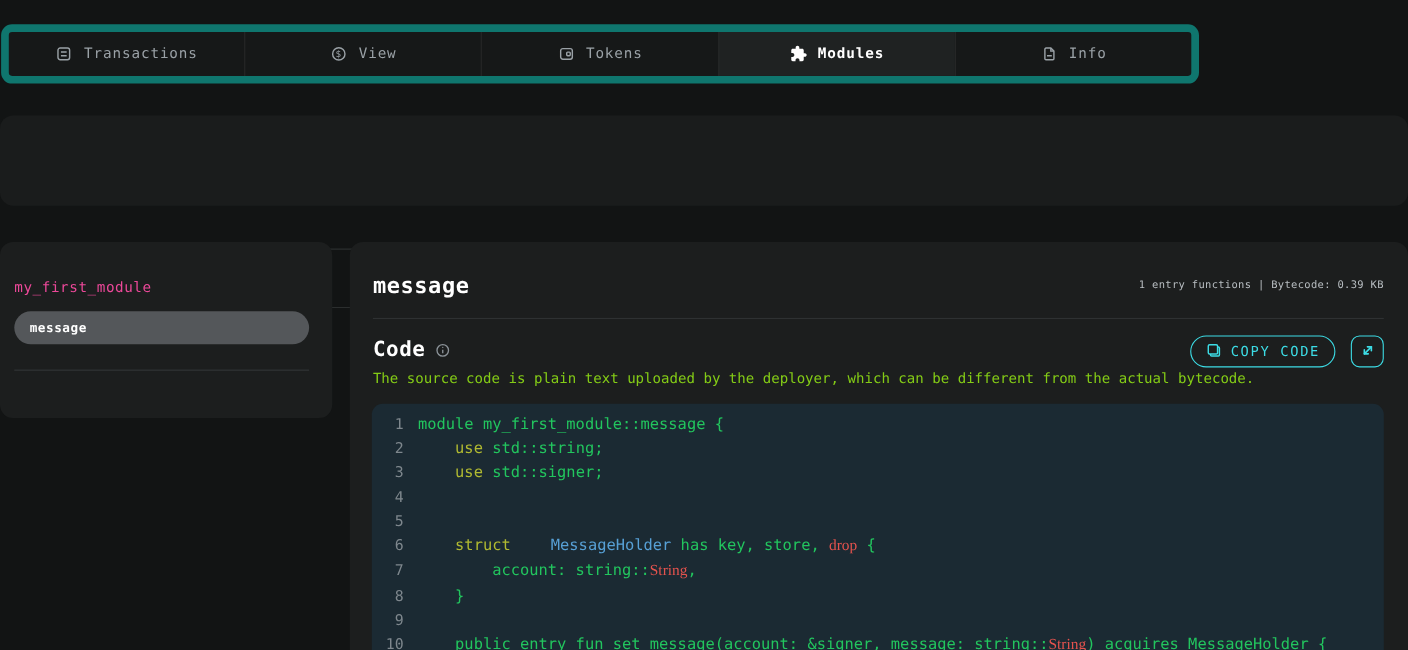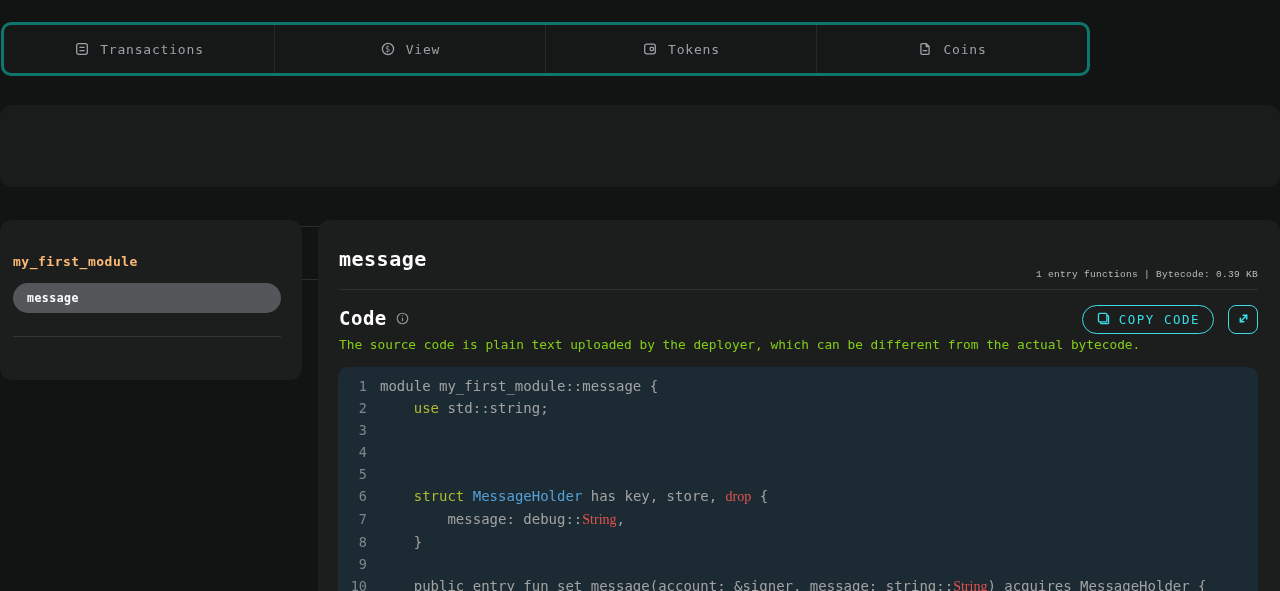--- a/index.html
+++ b/index.html
@@ -13,21 +13,21 @@
   html,body{width:1280px;height:591px;overflow:hidden;}
   body{
     background:#121414;
     font-family:"DejaVu Sans Mono","Liberation Mono",monospace;
     position:relative;
     color:#cdd4d8;
   }
   
   .top-nav{
     position:absolute;left:1px;top:22px;width:1089px;height:54px;
-    border:3px solid #0f766e;border-radius:10px;
+    border:7px solid #0f766e;border-radius:10px;
     background:#161818;display:flex;overflow:hidden;
   }
   .nav-tab{
     flex:1;display:flex;align-items:center;justify-content:center;gap:10px;
     color:#9aa1a6;font-size:13px;letter-spacing:0.8px;cursor:pointer;
     border-left:1px solid #272929;white-space:nowrap;
   }
   .nav-tab:first-child{border-left:none;}
   .nav-tab.active{background:#1f2222;color:#ffffff;font-weight:bold;}
   .nav-tab .icon{display:flex;align-items:center;}
@@ -50,43 +50,43 @@
     background:#2c2f2f;color:#fff;font-weight:bold;
     border-radius:10px 0 0 10px;margin:-1px 0 -1px -1px;height:56px;
   }
   
   .sidebar-card{
     position:absolute;left:0;top:220px;width:302px;height:160px;
     background:#1c1e1e;border-radius:12px;
   }
   .module-name{
     position:absolute;left:13px;top:254px;
-    color:#fdba74;font-weight:bold;font-size:13px;letter-spacing:0.5px;
+    color:#ec4899;font-weight:normal;font-size:13px;letter-spacing:0.5px;
   }
   .fn-pill{
     position:absolute;left:13px;top:283px;width:268px;height:30px;
     background:#54575a;border-radius:16px;display:flex;align-items:center;
     padding-left:14px;color:#fff;font-size:11.5px;font-weight:bold;
     letter-spacing:0.5px;cursor:pointer;
   }
   .sidebar-divider{
     position:absolute;left:13px;top:336px;width:268px;height:1px;background:#333637;
   }
   
   .main-card{
     position:absolute;left:318px;top:220px;width:962px;height:372px;
     background:#1c1e1e;border-radius:12px 12px 0 0;
   }
   .main-title{
     position:absolute;left:21px;top:27px;color:#fff;
     font-size:20px;font-weight:bold;letter-spacing:0.5px;
   }
   .main-meta{
-    position:absolute;right:22px;top:49px;color:#b8bec2;
-    font-size:9.5px;letter-spacing:0.3px;font-family:Liberation Mono, monospace;
+    position:absolute;right:22px;top:34px;color:#b8bec2;
+    font-size:9.5px;letter-spacing:0.3px;
   }
   .main-divider{
     position:absolute;left:21px;right:22px;top:69px;height:1px;background:#2e3132;
   }
   .section-heading{
     position:absolute;left:21px;top:87px;color:#fff;
     font-size:19px;font-weight:bold;letter-spacing:0.5px;
     display:flex;align-items:center;gap:8px;
   }
   .info-circle{color:#8b9298;display:flex;align-items:center;cursor:pointer;}
@@ -112,23 +112,23 @@
     position:absolute;left:20px;right:22px;top:147px;height:260px;
     background:var(--code-bg);border-radius:10px;
     padding-top:8px;overflow:hidden;
   }
   .code-line{display:flex;line-height:22px;font-size:14px;white-space:pre;}
   .ln{
     width:42px;flex:0 0 42px;text-align:right;padding-right:13px;
     color:#7e878d;font-size:13.5px;user-select:none;
   }
   .lc{color:#cbd3d8;}
-  .c-d{color:#a3a3a3;}
+  .c-d{color:#22c55e;}
   .c-k{color:var(--kw);}
-  .c-t{color:var(--type);}
+  .c-t{color:var(--type);margin-left:28px;}
   .c-r{color:var(--red);font-family:Liberation Serif, serif;}
 </style>
 </head>
 <body>
 
 <div class="top-nav">
     <div class="nav-tab">
       <span class="icon">
         <svg viewBox="0 0 16 16" width="16" height="16" fill="none" stroke="currentColor" stroke-width="1.3">
           <rect x="2.7" y="2.7" width="10.6" height="10.6" rx="2"></rect>
@@ -148,29 +148,37 @@
     </div>
     <div class="nav-tab">
       <span class="icon">
         <svg viewBox="0 0 16 16" width="16" height="16" fill="none" stroke="currentColor" stroke-width="1.3">
           <rect x="2.7" y="3.2" width="10.6" height="9.6" rx="2"></rect>
           <rect x="8.2" y="6.4" width="3.2" height="3.2" rx="0.8"></rect>
         </svg>
       </span>
       <span>Tokens</span>
     </div>
+    <div class="nav-tab active">
+      <span class="icon">
+        <svg viewBox="0 0 24 24" width="16" height="16" fill="currentColor">
+          <path d="M20.5 11H19V7c0-1.1-.9-2-2-2h-4V3.5C13 2.12 11.88 1 10.5 1S8 2.12 8 3.5V5H4c-1.1 0-1.99.9-1.99 2v3.8H3.5c1.49 0 2.7 1.21 2.7 2.7s-1.21 2.7-2.7 2.7H2V20c0 1.1.9 2 2 2h3.8v-1.5c0-1.49 1.21-2.7 2.7-2.7 1.49 0 2.7 1.21 2.7 2.7V22H17c1.1 0 2-.9 2-2v-4h1.5c1.38 0 2.5-1.12 2.5-2.5S21.88 11 20.5 11z"></path>
+        </svg>
+      </span>
+      <span>Modules</span>
+    </div>
     <div class="nav-tab">
       <span class="icon">
         <svg viewBox="0 0 16 16" width="16" height="16" fill="none" stroke="currentColor" stroke-width="1.3">
           <path d="M9.3 2.7H4.9a1 1 0 0 0-1 1v8.6a1 1 0 0 0 1 1h6.2a1 1 0 0 0 1-1V5.5z"></path>
           <path d="M9.3 2.7v2.8h2.8"></path>
           <path d="M5.8 9.6h4.4"></path>
         </svg>
       </span>
-      <span>Coins</span>
+      <span>Info</span>
     </div>
   </div>
 
 <div class="band">
   <div class="subtabs">
       <div class="subtab active">
         <span>Code</span>
       </div>
       <div class="subtab">
         <span>Run</span>
@@ -223,23 +231,23 @@
       </svg>
     </span>
   </button>
 
   <div class="section-desc">The source code is plain text uploaded by the deployer, which can be different from the actual bytecode.</div>
 
   <div class="code-block">
     <div>
         <div class="code-line"><span class="ln">1</span><span class="lc"><span class="c-d">module my_first_module::message {</span></span></div>
         <div class="code-line"><span class="ln">2</span><span class="lc"><span class="c-d">    </span><span class="c-k">use</span><span class="c-d"> std::string;</span></span></div>
-        <div class="code-line"><span class="ln">3</span></div>
+        <div class="code-line"><span class="ln">3</span><span class="lc"><span class="c-d">    </span><span class="c-k">use</span><span class="c-d"> std::signer;</span></span></div>
         <div class="code-line"><span class="ln">4</span></div>
         <div class="code-line"><span class="ln">5</span><span class="lc"></span></div>
         <div class="code-line"><span class="ln">6</span><span class="lc"><span class="c-d">    </span><span class="c-k">struct</span><span class="c-d"> </span><span class="c-t">MessageHolder</span><span class="c-d"> has key, store, </span><span class="c-r">drop</span><span class="c-d"> {</span></span></div>
-        <div class="code-line"><span class="ln">7</span><span class="lc"><span class="c-d">        message: debug::</span><span class="c-r">String</span><span class="c-d">,</span></span></div>
+        <div class="code-line"><span class="ln">7</span><span class="lc"><span class="c-d">        account: string::</span><span class="c-r">String</span><span class="c-d">,</span></span></div>
         <div class="code-line"><span class="ln">8</span><span class="lc"><span class="c-d">    }</span></span></div>
         <div class="code-line"><span class="ln">9</span><span class="lc"></span></div>
         <div class="code-line"><span class="ln">10</span><span class="lc"><span class="c-d">    public entry fun set_message(account: &amp;signer, message: string::</span><span class="c-r">String</span><span class="c-d">) acquires MessageHolder {</span></span></div>
       </div>
   </div>
 </div>
 
 </body></html>

